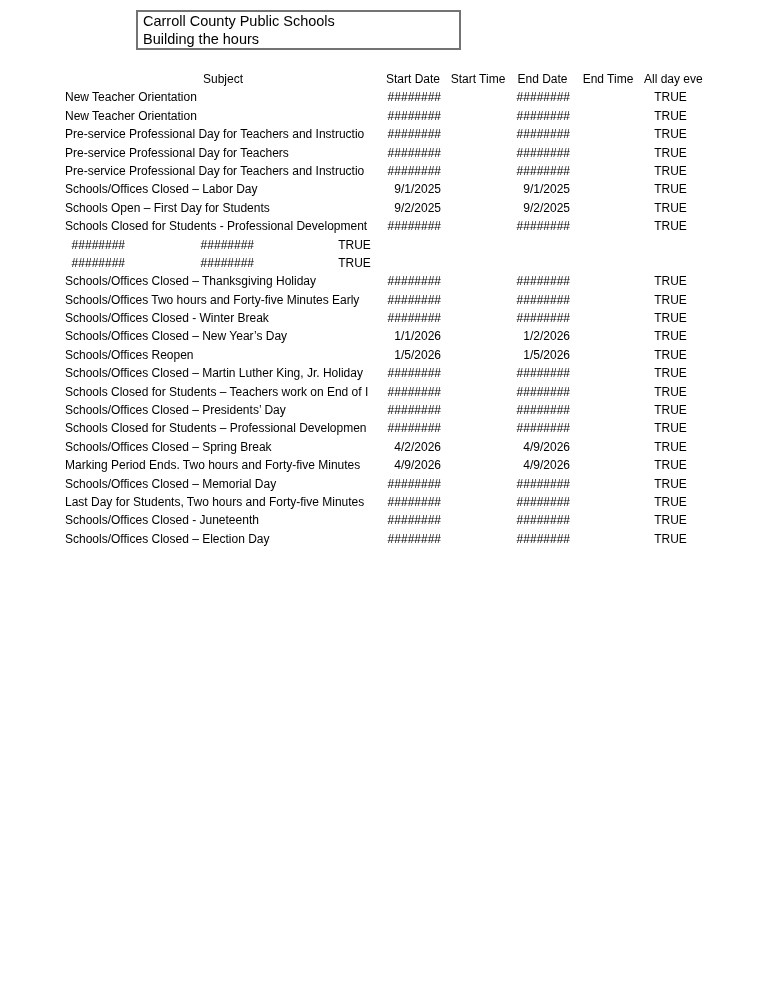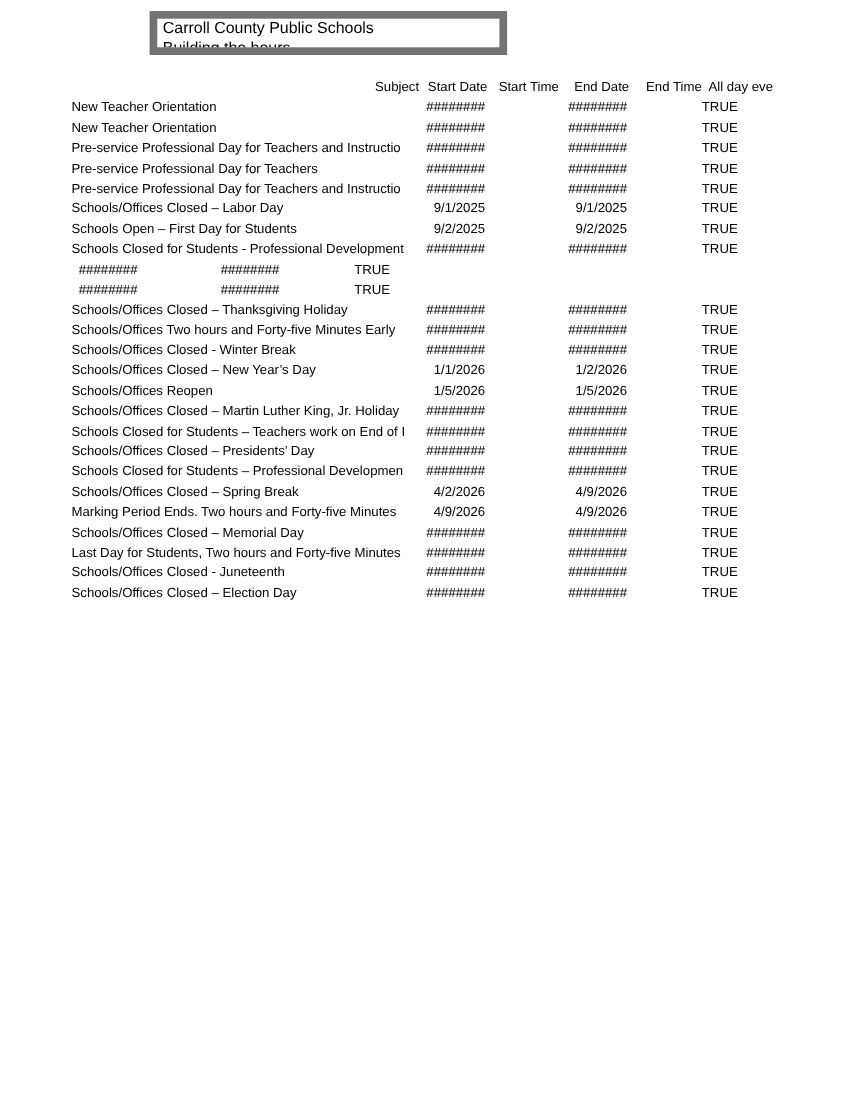--- a/index.html
+++ b/index.html
@@ -16,21 +16,21 @@
     background: #ffffff;
     overflow: hidden;
   }
   .titlebox {
     position: absolute;
     left: 136px;
     top: 10px;
     width: 325px;
     height: 40px;
     box-sizing: border-box;
-    border: 7px solid #737373;
+    border: 2px solid #737373;
     padding: 1px 4px 0 5px;
     font-size: 14.5px;
     line-height: 17.5px;
     white-space: nowrap;
     overflow: hidden;
   }
   .table {
     position: absolute;
     left: 65px;
     top: 70px;
@@ -45,23 +45,23 @@
     box-sizing: border-box;
     white-space: nowrap;
     overflow: hidden;
     flex: none;
   }
   .c.subject    { width: 316px; }
   .c.start-date { width: 62px; text-align: right; padding-right: 2px; }
   .c.start-time { width: 65px; }
   .c.end-date   { width: 64px; text-align: right; padding-right: 2px; }
   .c.end-time   { width: 66px; }
-  .c.all-day    { width: 65px; text-align: left; }
+  .c.all-day    { width: 65px; text-align: center; }
   .row.header .c {
-    text-align: right;
+    text-align: center;
   }
   .row.header .c.start-date { padding-left: 2px; padding-right: 0; }
   .row.header .c.start-time { padding-left: 5px; }
   .row.header .c.end-date   { padding-left: 5px; padding-right: 0; }
   .row.header .c.end-time   { padding-left: 6px; }
   .row.header .c.all-day    { padding-left: 6px; text-align: left; }
 </style>
 </head>
 <body>
 

